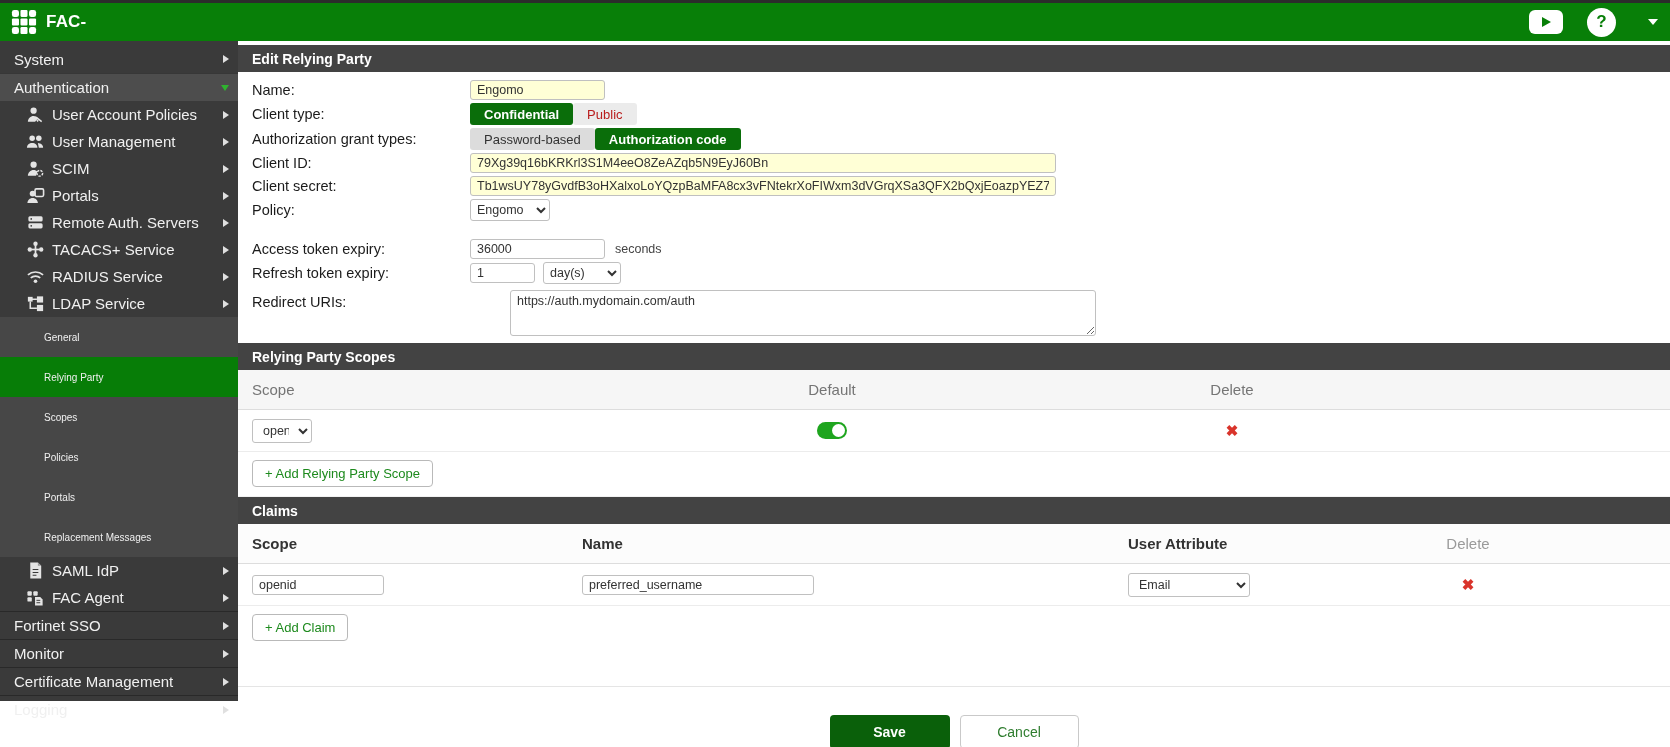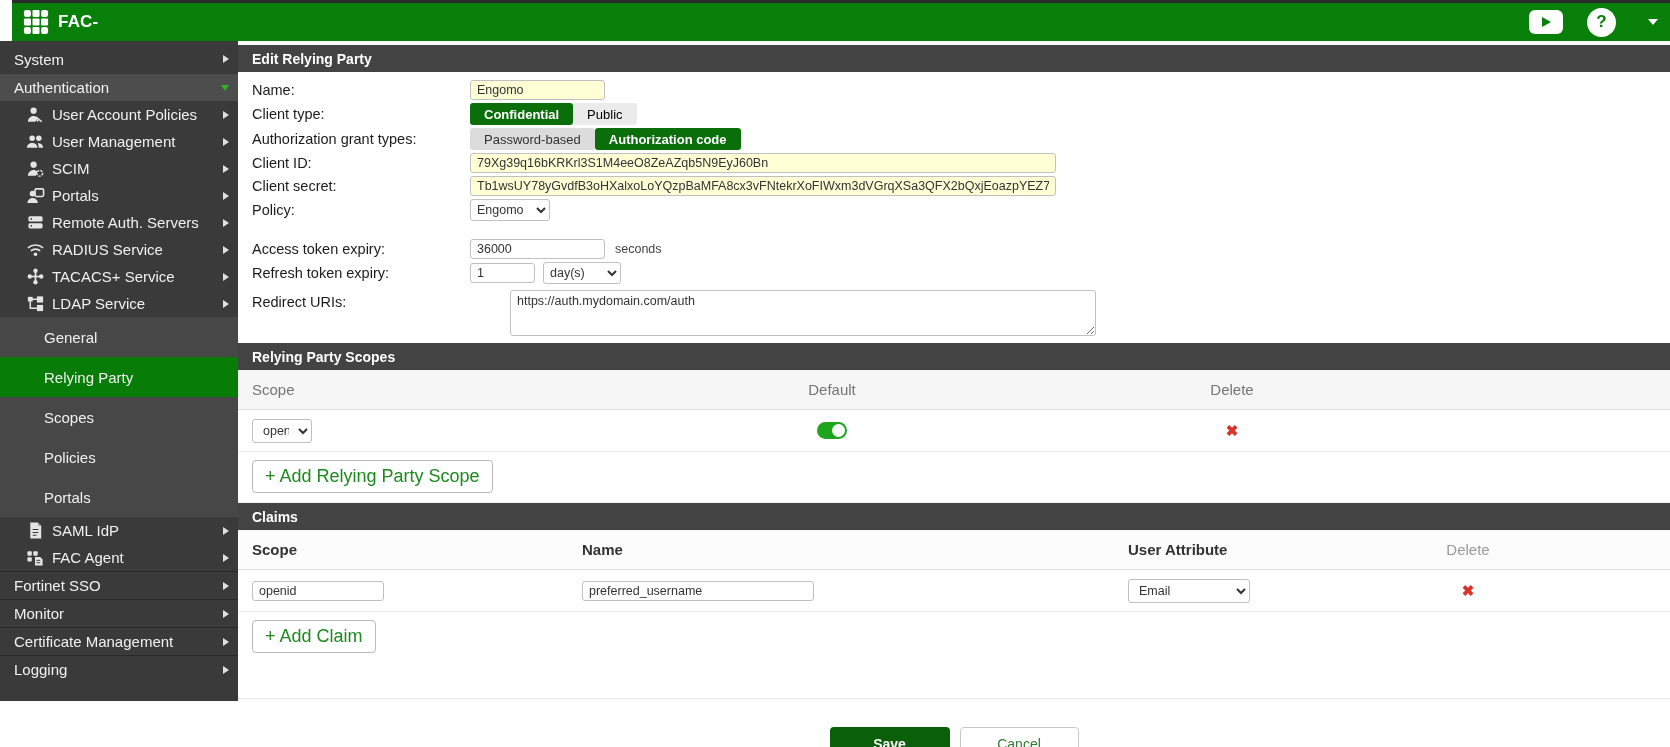--- a/index.html
+++ b/index.html
@@ -2,21 +2,21 @@
 <html><head>
 <meta charset="utf-8">
 <style>
   html,body{margin:0;padding:0;}
   body{
     width:1670px;height:747px;position:relative;overflow:hidden;
     font-family:"Liberation Sans",sans-serif;background:#fff;color:#1c1c1c;
   }
   
   .topbar{
-    position:absolute;top:0;left:12px;right:0;height:41px;background:#087f08;
+    position:absolute;top:0;left:0;right:0;height:41px;background:#087f08;
     border-top:3px solid #2b2b2b;box-sizing:border-box;
     display:flex;align-items:center;padding:0 12px 0 10px;
   }
   .apps-btn{width:28px;height:28px;display:flex;align-items:center;justify-content:center;cursor:pointer;}
   .brand{color:#fff;font-size:17px;font-weight:700;margin-left:8px;letter-spacing:.2px;}
   .blurwrap{overflow:hidden;border-radius:2px;margin-left:2px;}
   .blur-brand{width:128px;height:21px;filter:blur(4px);
     background:repeating-linear-gradient(90deg,#cfd8cf 0 13px,#93ab93 13px 26px,#e7efe7 26px 40px,#aec2ae 40px 54px);}
   .topbar-right{margin-left:auto;display:flex;align-items:center;gap:24px;}
   .yt-icon{width:34px;height:24px;background:#fff;border-radius:6px;position:relative;cursor:pointer;}
@@ -25,21 +25,21 @@
   .account{display:flex;align-items:center;gap:6px;cursor:pointer;}
   .blur-account{width:64px;height:22px;filter:blur(4px);
     background:repeating-linear-gradient(90deg,#9ccf9c 0 12px,#5f9f5f 12px 24px,#d9ecd9 24px 38px,#86bd86 38px 50px);}
   .caret-down{width:0;height:0;border-top:6px solid #fff;border-left:5px solid transparent;border-right:5px solid transparent;}
   
   .sidebar{position:absolute;top:41px;left:0;width:238px;height:660px;background:#3a3a3a;padding-top:4px;box-sizing:border-box;}
   .sb-row{position:relative;display:flex;align-items:center;color:#f0f0f0;cursor:pointer;box-sizing:border-box;}
   .sb-top{height:28px;padding-left:14px;font-size:15px;border-top:1px solid rgba(0,0,0,.28);}
   .sidebar .sb-row:first-child{border-top:none;}
   .sb-sub{height:27px;padding-left:26px;font-size:15px;gap:7px;}
-  .sb-subsub{height:40px;padding-left:44px;font-size:15px;background:#474747;}
+  .sb-subsub{height:40px;padding-left:44px;font-size:10px;background:#474747;}
   .sb-active{background:#4d4d4d;}
   .sb-open{background:#5a5a5a;}
   .sb-selected{background:#077d07 !important;}
   .sb-icon{width:19px;height:19px;display:inline-flex;flex:0 0 19px;}
   .sb-icon svg{width:100%;height:100%;}
   .arr{position:absolute;right:9px;top:50%;transform:translateY(-50%);width:0;height:0;}
   .arr-right{border-left:6px solid #e0e0e0;border-top:4.5px solid transparent;border-bottom:4.5px solid transparent;}
   .arr-down-green{border-top:6px solid #2fb32f;border-left:4.5px solid transparent;border-right:4.5px solid transparent;}
   .arr-down{border-top:6px solid #e0e0e0;border-left:4.5px solid transparent;border-right:4.5px solid transparent;}
   
@@ -58,21 +58,21 @@
   .in-name{width:135px;}
   .in-wide{width:586px;}
   .in-num{width:135px;}
   .in-small{width:65px;margin-right:8px;}
   .sel-policy{width:80px;}
   .sel-unit{width:78px;}
   .unit-text{font-size:12.5px;color:#444;margin-left:10px;}
   .seg{display:flex;text-align:center;}
   .seg-btn{height:22px;display:flex;align-items:center;justify-content:center;font-size:13px;padding:0 14px;cursor:pointer;border-radius:3px;}
   .seg-on{background:#0a6e0a;color:#fff;font-weight:700;}
-  .seg-off-light{background:#ebebeb;color:#000000;}
+  .seg-off-light{background:#ebebeb;color:#b91c1c;}
   .seg-off-dark{background:#dcdcdc;color:#333;}
   .row-gap{margin-top:18px;}
   .ta-redirect{width:586px;height:46px !important;resize:both;line-height:1.35;}
   .frow.align-top{align-items:flex-start;gap:40px;}
   .frow.align-top .flabel{padding-top:4px;}
   
   .thead,.trow{display:flex;align-items:center;padding:0 14px;box-sizing:border-box;}
   .thead{height:40px;font-size:15px;border-bottom:1px solid #ddd;}
   .thead.scopes{background:#f6f6f6;color:#757575;}
   .thead.claims{background:#fcfcfc;}
@@ -87,21 +87,21 @@
   .sel-scope{width:60px;height:24px !important;}
   .in-claim-scope{width:132px;}
   .in-claim-name{width:232px;}
   .sel-attr{width:122px;height:24px !important;}
   .toggle{width:30px;height:17px;border-radius:9px;background:#1ea51e;position:relative;cursor:pointer;}
   .toggle:after{content:"";position:absolute;right:2px;top:2px;width:13px;height:13px;border-radius:50%;background:#fff;}
   .xdel{color:#d9342b;font-weight:700;font-size:15px;cursor:pointer;display:inline-block;}
   .addrow{padding:8px 14px 9px 14px;border-bottom:1px solid #f2f2f2;background:#fff;}
   .addrow.noline{border-bottom:none;}
   .add-btn{display:inline-flex;align-items:center;background:#fff;border:1px solid #b9b9b9;border-radius:4px;
-    color:#1d8a1d;font-size:18px;font-family:"Liberation Sans",sans-serif;padding:5px 12px;cursor:pointer;}
+    color:#1d8a1d;font-size:13px;font-family:"Liberation Sans",sans-serif;padding:5px 12px;cursor:pointer;}
   .footer-divider{border-top:1px solid #e5e5e5;margin-top:36px;}
   .actions{margin-top:28px;display:flex;justify-content:center;gap:10px;}
   .btn-save{width:120px;height:34px;background:#0a600a;color:#fff;font-weight:700;font-size:14px;border:none;border-radius:4px;cursor:pointer;font-family:"Liberation Sans",sans-serif;}
   .btn-cancel{width:119px;height:34px;background:#fff;color:#2f7d2f;font-size:14px;border:1px solid #c9c9c9;border-radius:4px;cursor:pointer;font-family:Liberation Sans, sans-serif;}
 </style>
 </head>
 <body>
 
 <div class="topbar">
   <div class="apps-btn">
@@ -190,45 +190,45 @@
           <rect x="2.5" y="10.8" width="15" height="5.4" rx="1.6"></rect>
           <circle cx="5.5" cy="6.2" r=".9" fill="#3a3a3a"></circle>
           <circle cx="5.5" cy="13.5" r=".9" fill="#3a3a3a"></circle>
         </svg>
       </span>
       <span>Remote Auth. Servers</span>
       <span class="arr arr-right"></span>
     </div>
     <div class="sb-row sb-sub">
       <span class="sb-icon">
-        <svg viewBox="0 0 20 20" fill="none" stroke="#e4e4e4" stroke-width="1.7">
-          <path d="M2 8.3a12 12 0 0116 0"></path>
-          <path d="M5 11.5a7.4 7.4 0 0110 0"></path>
-          <circle cx="10" cy="15" r="1.9" fill="#e4e4e4" stroke="none"></circle>
-        </svg>
-      </span>
-      <span>RADIUS Service</span>
-      <span class="arr arr-right"></span>
-    </div>
-    <div class="sb-row sb-sub">
-      <span class="sb-icon">
         <svg viewBox="0 0 20 20" fill="#e4e4e4">
           <circle cx="10" cy="4" r="2.3"></circle>
           <circle cx="4" cy="10" r="2.3"></circle>
           <circle cx="16" cy="10" r="2.3"></circle>
           <circle cx="10" cy="16" r="2.3"></circle>
           <rect x="9.1" y="5.5" width="1.8" height="9"></rect>
           <rect x="5.5" y="9.1" width="9" height="1.8"></rect>
         </svg>
       </span>
       <span>TACACS+ Service</span>
       <span class="arr arr-right"></span>
     </div>
     <div class="sb-row sb-sub">
       <span class="sb-icon">
+        <svg viewBox="0 0 20 20" fill="none" stroke="#e4e4e4" stroke-width="1.7">
+          <path d="M2 8.3a12 12 0 0116 0"></path>
+          <path d="M5 11.5a7.4 7.4 0 0110 0"></path>
+          <circle cx="10" cy="15" r="1.9" fill="#e4e4e4" stroke="none"></circle>
+        </svg>
+      </span>
+      <span>RADIUS Service</span>
+      <span class="arr arr-right"></span>
+    </div>
+    <div class="sb-row sb-sub">
+      <span class="sb-icon">
         <svg viewBox="0 0 20 20">
           <rect x="2" y="3" width="5" height="5" fill="#e4e4e4"></rect>
           <rect x="11.5" y="2.5" width="6.5" height="6.5" fill="#e4e4e4"></rect>
           <rect x="11.5" y="11.5" width="6.5" height="6.5" fill="#e4e4e4"></rect>
           <path d="M4.5 8v7h7M4.5 5.5h7" stroke="#e4e4e4" stroke-width="1.6" fill="none"></path>
         </svg>
       </span>
       <span>LDAP Service</span>
       <span class="arr arr-right"></span>
     </div>
@@ -239,20 +239,23 @@
       <span>Relying Party</span>
     </div>
     <div class="sb-row sb-subsub">
       <span>Scopes</span>
     </div>
     <div class="sb-row sb-subsub">
       <span>Policies</span>
     </div>
     <div class="sb-row sb-subsub">
       <span>Portals</span>
+    </div>
+    <div class="sb-row sb-subsub">
+      <span>Replacement Messages</span>
     </div>
     <div class="sb-row sb-sub">
       <span class="sb-icon">
         <svg viewBox="0 0 20 20">
           <path d="M4.5 1.5h8l3.5 3.5v13.5h-11.5z" fill="#e4e4e4"></path>
           <path d="M12.5 1.5v3.5h3.5z" fill="#9a9a9a"></path>
           <path d="M7 9h6M7 12h6M7 15h4" stroke="#3a3a3a" stroke-width="1.1"></path>
         </svg>
       </span>
       <span>SAML IdP</span>

